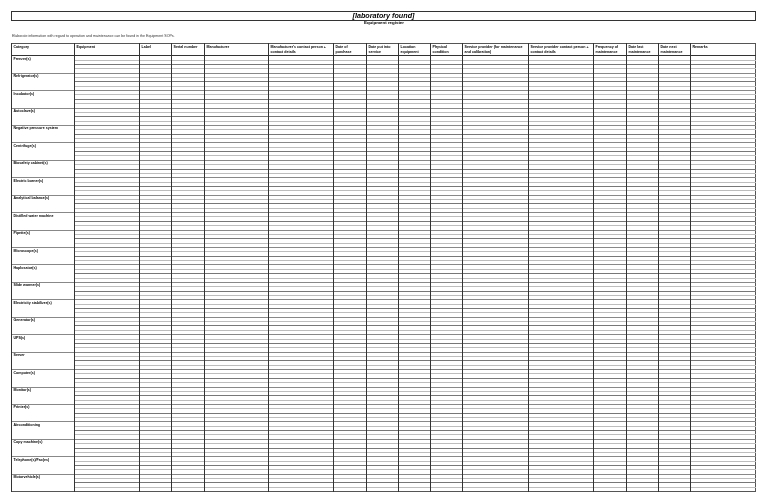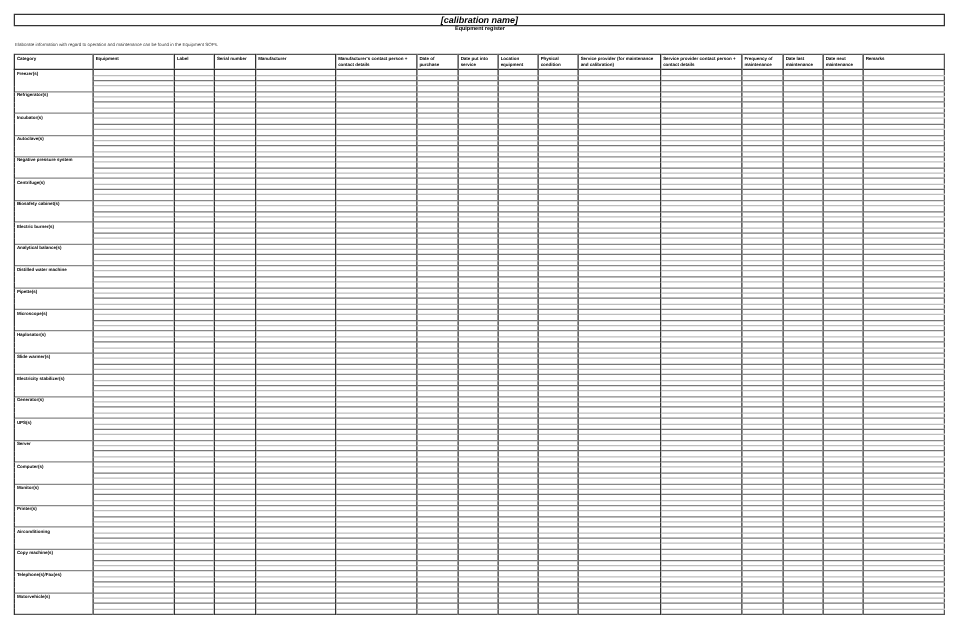--- a/index.html
+++ b/index.html
@@ -43,21 +43,21 @@
       padding: 0.5px 1.5px; line-height: 4.4px; overflow: hidden; white-space: nowrap;
       border-top: 1.2px solid #888;
     }
     tr.sub-dark td { border-top: 1px solid #777; }
     tr.first td { border-top: 1.2px solid #888; }
   </style>
 </head>
 <body>
 
 <div class="title-box">
-  <div class="title-text">[calibration name]</div>
+  <div class="title-text">[laboratory found]</div>
 </div>
 <div class="subtitle">Equipment register</div>
 <div class="note">Elaborate information with regard to operation and maintenance can be found in the Equipment SOPs.</div>
 
 <table class="register">
   <colgroup id="cols">
       <col style="width: 63px;">
       <col style="width: 65px;">
       <col style="width: 32px;">
       <col style="width: 33px;">

